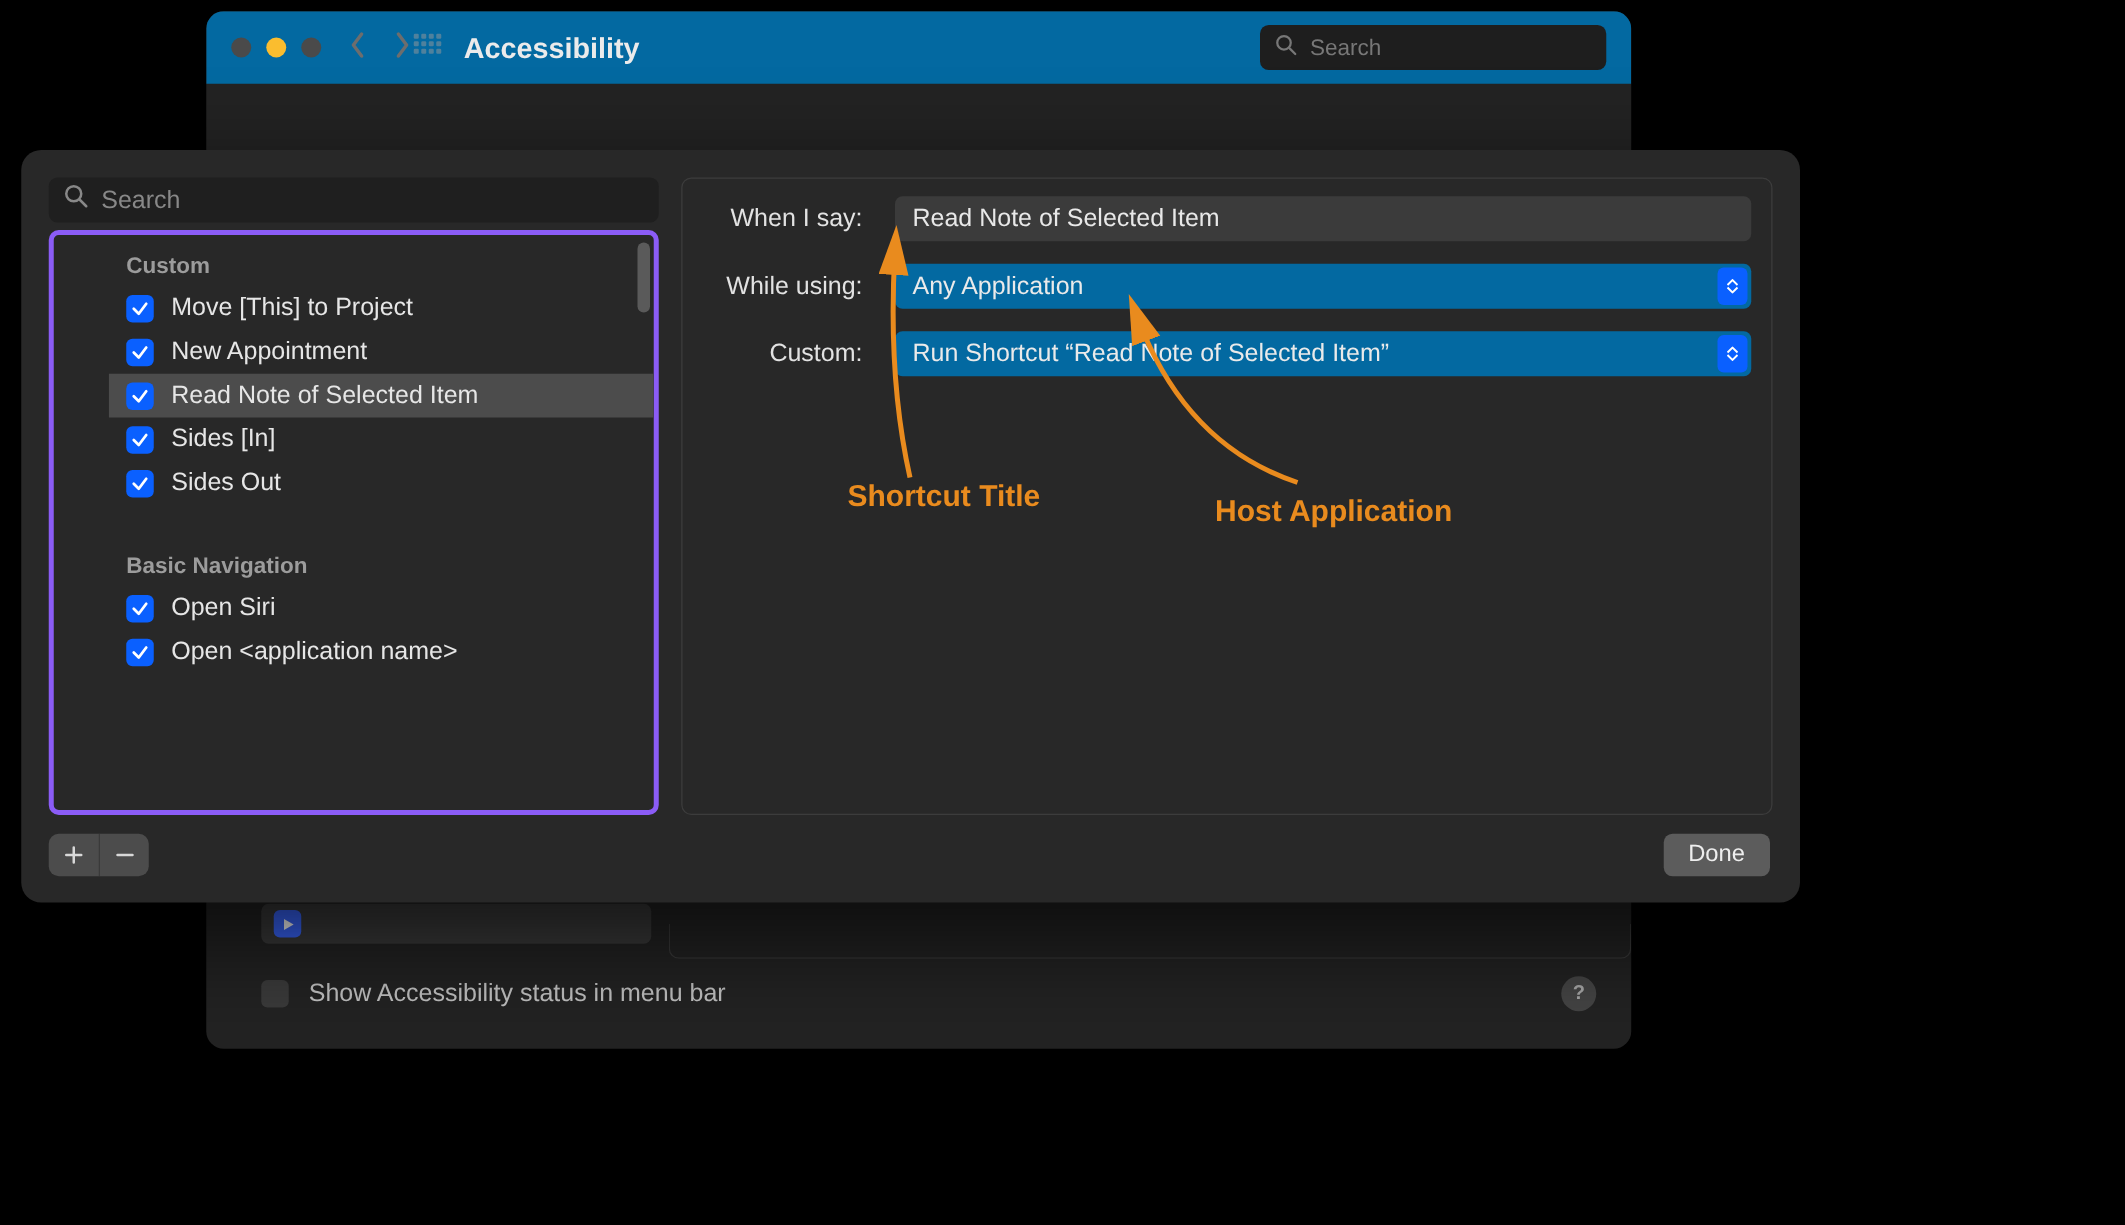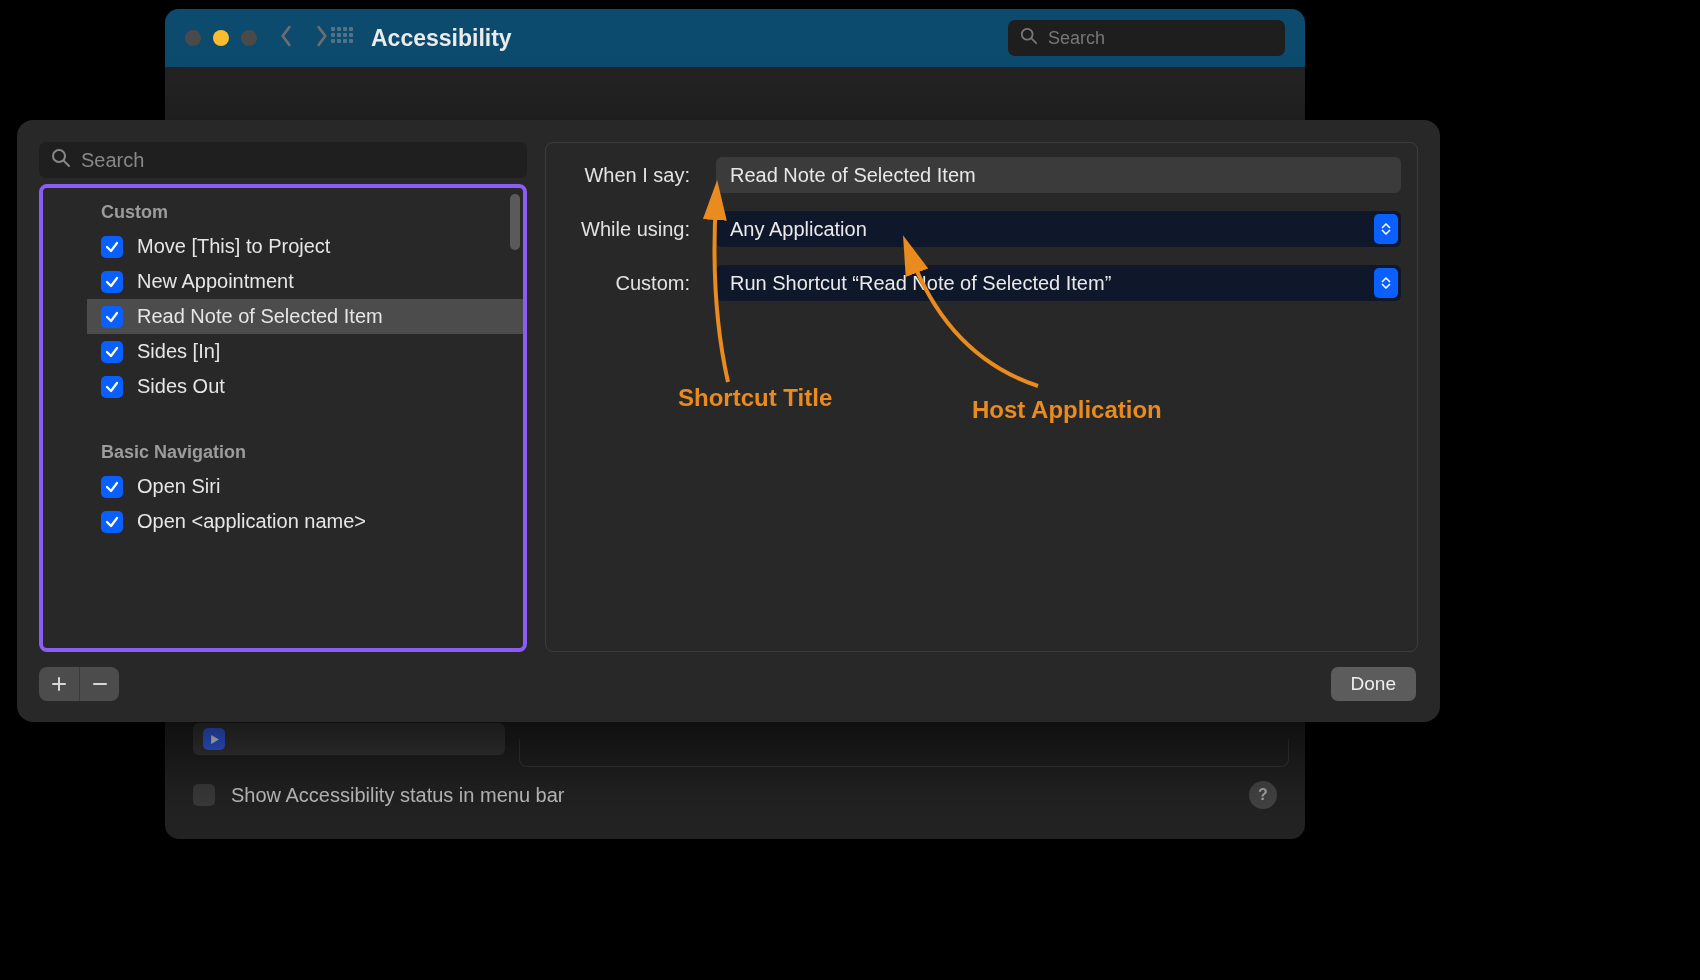--- a/index.html
+++ b/index.html
@@ -23,21 +23,21 @@
     background: #232323;
     border-radius: 14px;
     overflow: hidden;
     box-shadow: 0 20px 60px rgba(0,0,0,.6);
   }
   .bg-titlebar {
     height: 58px;
     display: flex;
     align-items: center;
     padding: 16px 20px;
-    background: #0c4a6e;
+    background: #0369a1;
   }
   .traffic-lights { display: flex; gap: 12px; }
   .tl { width: 16px; height: 16px; border-radius: 50%; }
   .tl.red { background: #4a4a4a; }
   .tl.yellow { background: #fabd2f; }
   .tl.green { background: #4a4a4a; }
   .bg-nav { display:flex; gap:18px; margin-left:20px;}
   .bg-nav svg { width:18px; height:22px; }
   .bg-grid { width:22px; height:22px; display:grid; grid-template-columns:repeat(4,4px); grid-template-rows:repeat(3,4px); gap:2px; opacity:.5;}
   .bg-grid span{background:#9a9a9a;border-radius:1px;}
@@ -48,21 +48,21 @@
     height: 36px;
     background: #1e1e1e;
     border-radius: 7px;
     display:flex; align-items:center;
     padding:0 12px; gap:10px;
   }
   .bg-search svg{width:18px;height:18px;}
   .bg-search span{color:#777;font-size:18px;}
 
   .bg-footer {
-    position:absolute; bottom:0; left:0; right:0;
+    position:absolute; bottom:0; left:16px; right:0;
     padding: 0 28px 30px 28px;
   }
   .bg-play {
     width:312px; height:32px; background:#3b3b3b; border-radius:6px;
     display:flex;align-items:center;padding:0 10px;margin-bottom:26px;
   }
   .bg-play .play-icon{
     width:22px;height:22px;border-radius:5px;background:#3a67ff;
     display:flex;align-items:center;justify-content:center;
   }
@@ -142,21 +142,21 @@
   }
   .form-label{
     width:128px; text-align:right; font-size:20px; color:#e2e2e2;
   }
   .text-field{
     flex:1; height:36px; background:#3b3b3b; border-radius:6px;
     display:flex; align-items:center; padding:0 14px;
     font-size:20px; color:#e8e8e8;
   }
   .popup{
-    flex:1; height:36px; background:#0f172a; border-radius:6px;
+    flex:1; height:36px; background:#0369a1; border-radius:6px;
     display:flex; align-items:center; padding:0 14px;
     font-size:20px; color:#eaeaea; position:relative;
   }
   .popup .stepper{
     position:absolute; right:3px; top:3px; bottom:3px; width:24px;
     background:#0a60ff; border-radius:5px;
     display:flex; flex-direction:column; align-items:center; justify-content:center;
   }
   .popup .stepper svg{width:10px;height:6px;}
 

